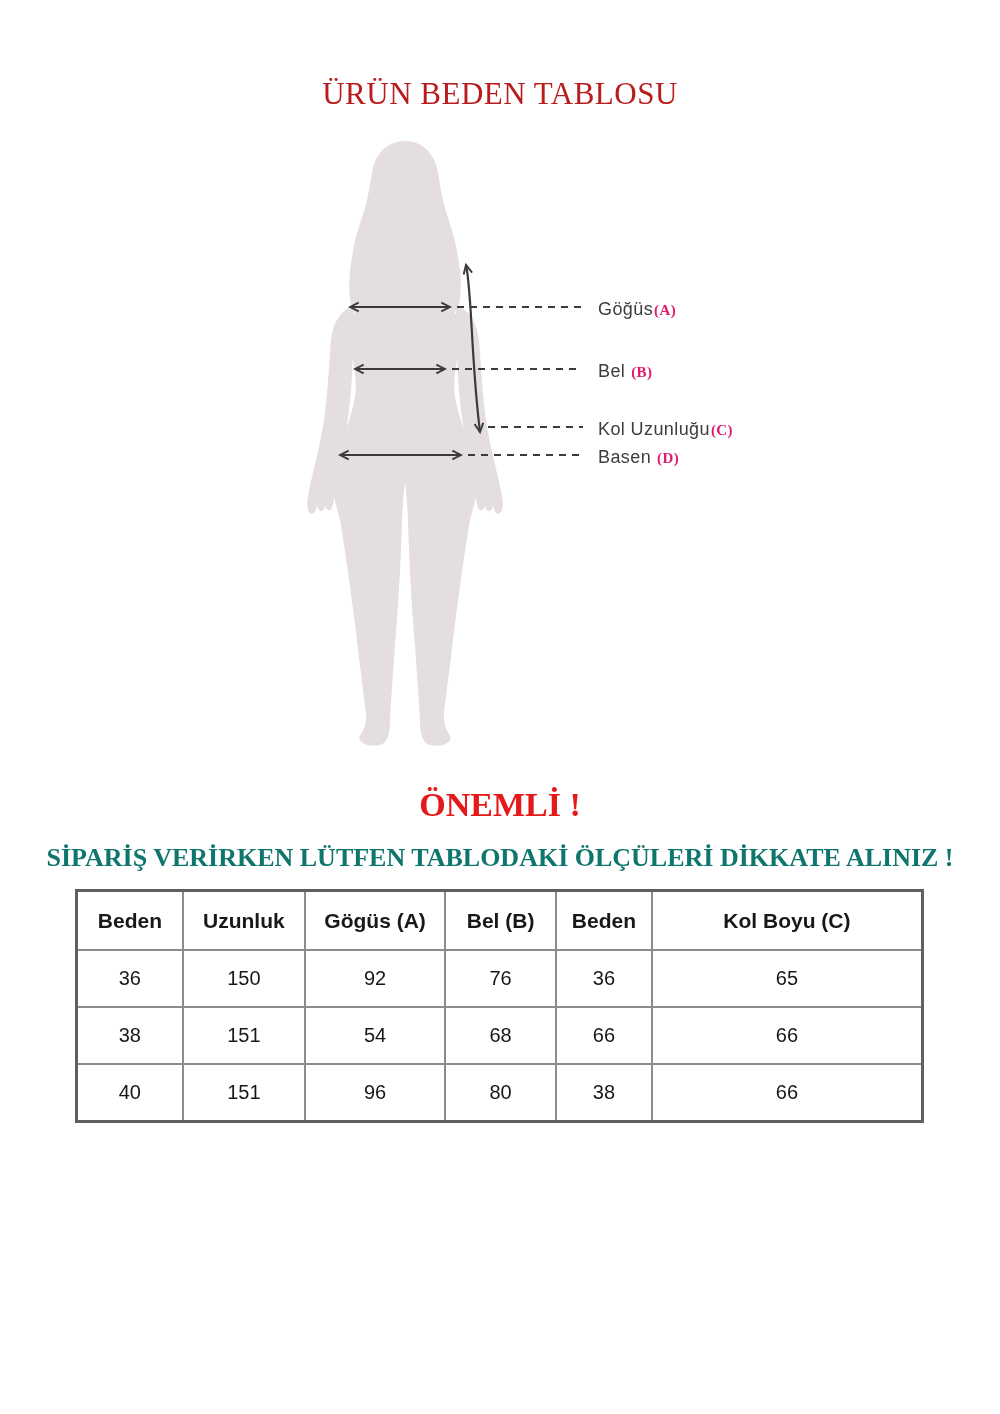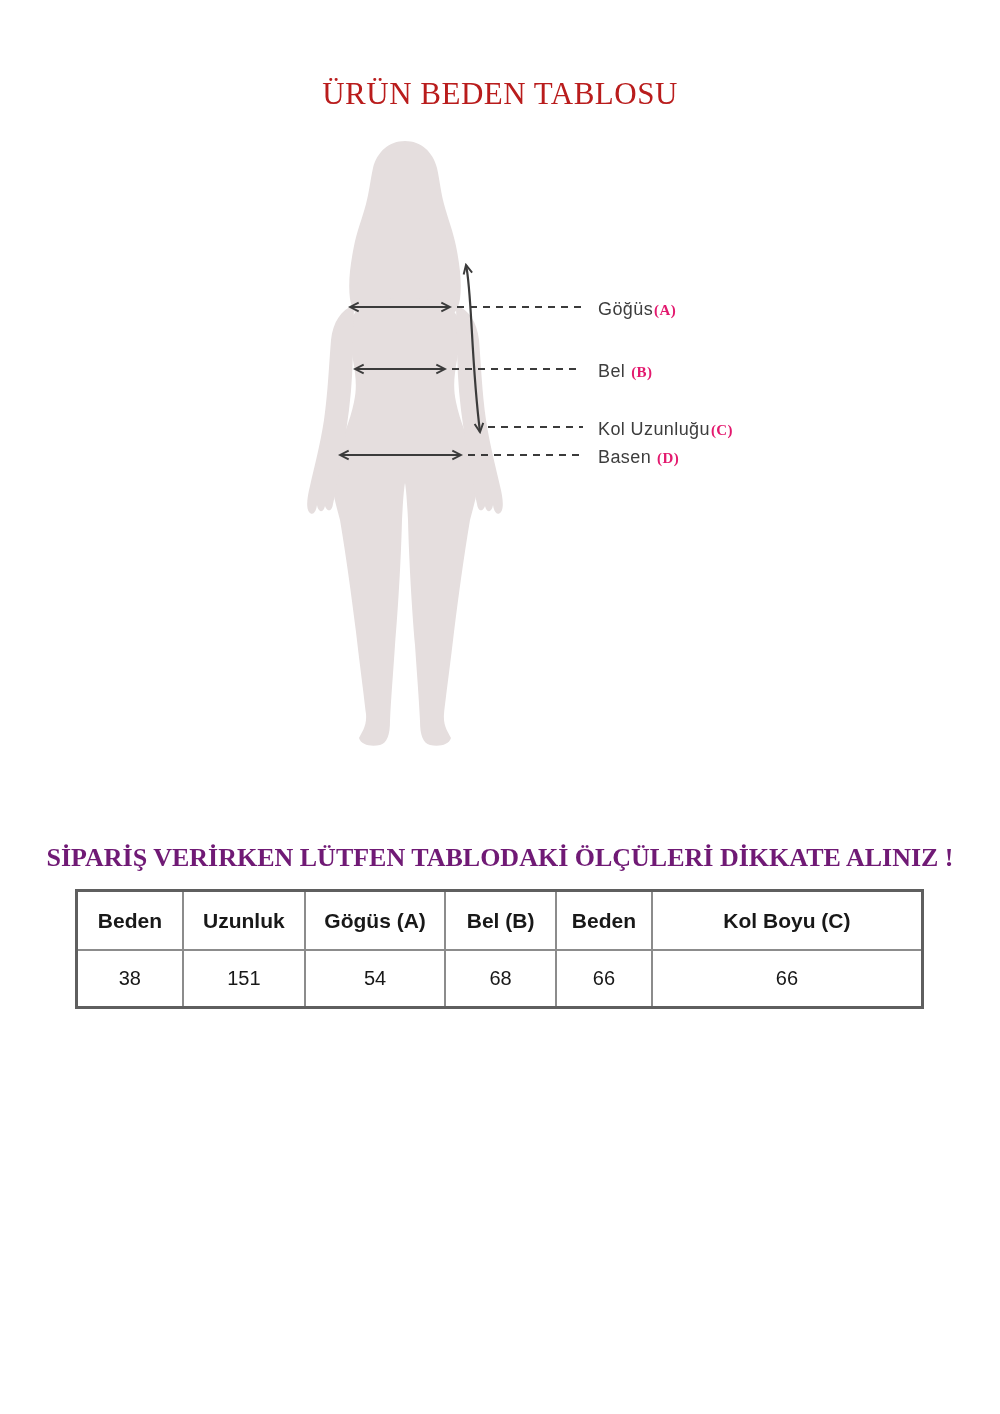--- a/index.html
+++ b/index.html
@@ -38,21 +38,21 @@
     text-align:center;
     font-family:"Liberation Serif",serif;
     font-weight:700;font-size:34px;
     color:#e41a1a;
   }
   .notice-message{
     position:absolute;top:843px;left:0;width:1000px;
     text-align:center;
     font-family:"Liberation Serif",serif;
     font-weight:700;font-size:26px;
-    color:#701a75;
+    color:#0f766e;
   }
   
   .size-table{
     position:absolute;left:75px;top:889px;
     width:849px;
     border-collapse:collapse;
     table-layout:fixed;
     border:3px solid #5f5f5f;
   }
   .size-table th,.size-table td{
@@ -115,38 +115,55 @@
   <div class="meas-label sp" style="top:358px">
     <span>Bel</span><span class="code">(B)</span>
   </div>
   <div class="meas-label nsp" style="top:416px">
     <span>Kol Uzunluğu</span><span class="code">(C)</span>
   </div>
   <div class="meas-label sp" style="top:444px">
     <span>Basen</span><span class="code">(D)</span>
   </div>
 
+  <div class="notice-heading">ÖNEMLİ !</div>
   <div class="notice-message">SİPARİŞ VERİRKEN LÜTFEN TABLODAKİ ÖLÇÜLERİ DİKKATE ALINIZ !</div>
 
   <table class="size-table">
     <thead>
       <tr>
         <th class="c0">Beden</th>
         <th class="c1">Uzunluk</th>
         <th class="c2">Gögüs (A)</th>
         <th class="c3">Bel (B)</th>
         <th class="c4">Beden</th>
         <th class="c5">Kol Boyu (C)</th>
       </tr>
     </thead>
     <tbody>
       <tr>
+        <td>36</td>
+        <td>150</td>
+        <td>92</td>
+        <td>76</td>
+        <td>36</td>
+        <td>65</td>
+      </tr>
+      <tr>
         <td>38</td>
         <td>151</td>
         <td>54</td>
         <td>68</td>
         <td>66</td>
+        <td>66</td>
+      </tr>
+      <tr>
+        <td>40</td>
+        <td>151</td>
+        <td>96</td>
+        <td>80</td>
+        <td>38</td>
         <td>66</td>
       </tr>
     </tbody>
   </table>
 
 </div>
 
 </body></html>

